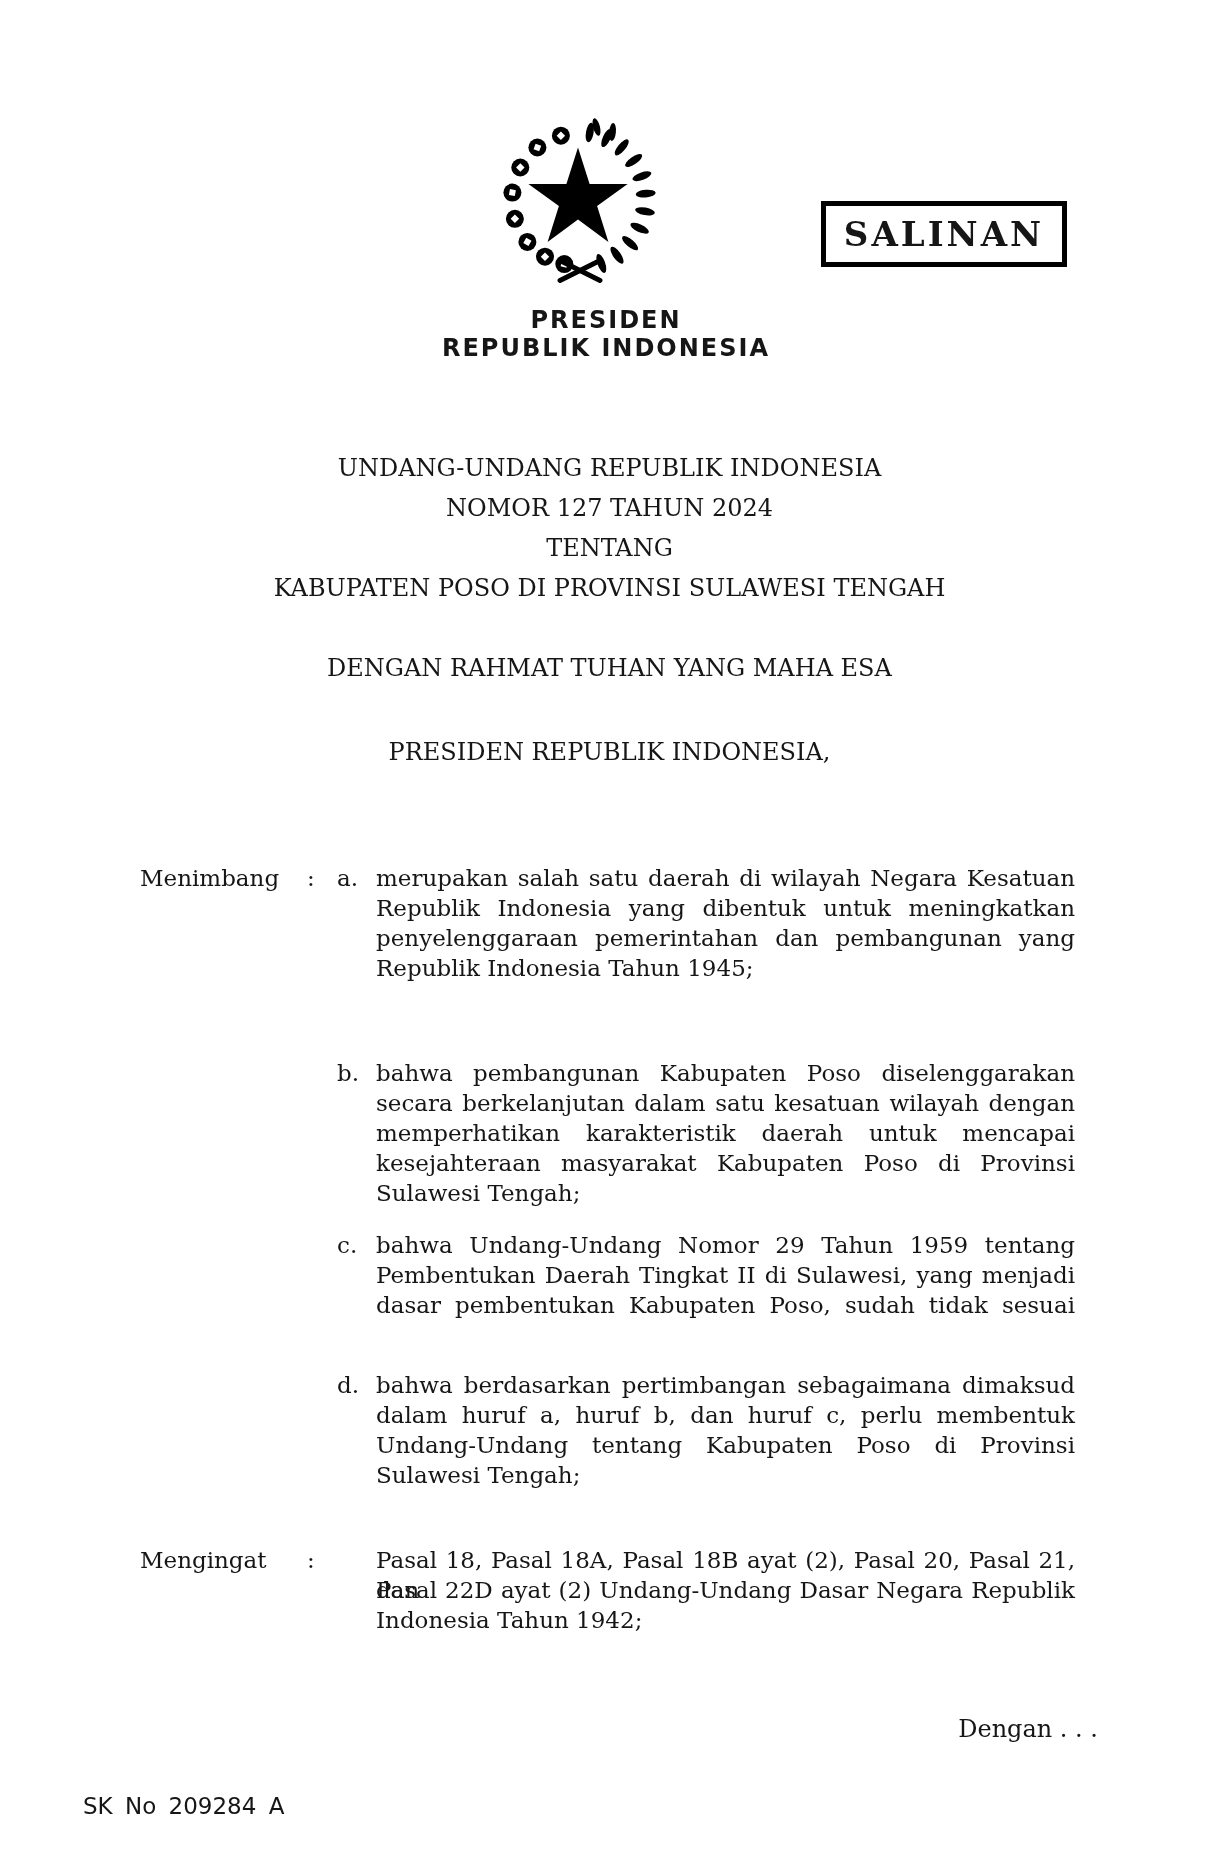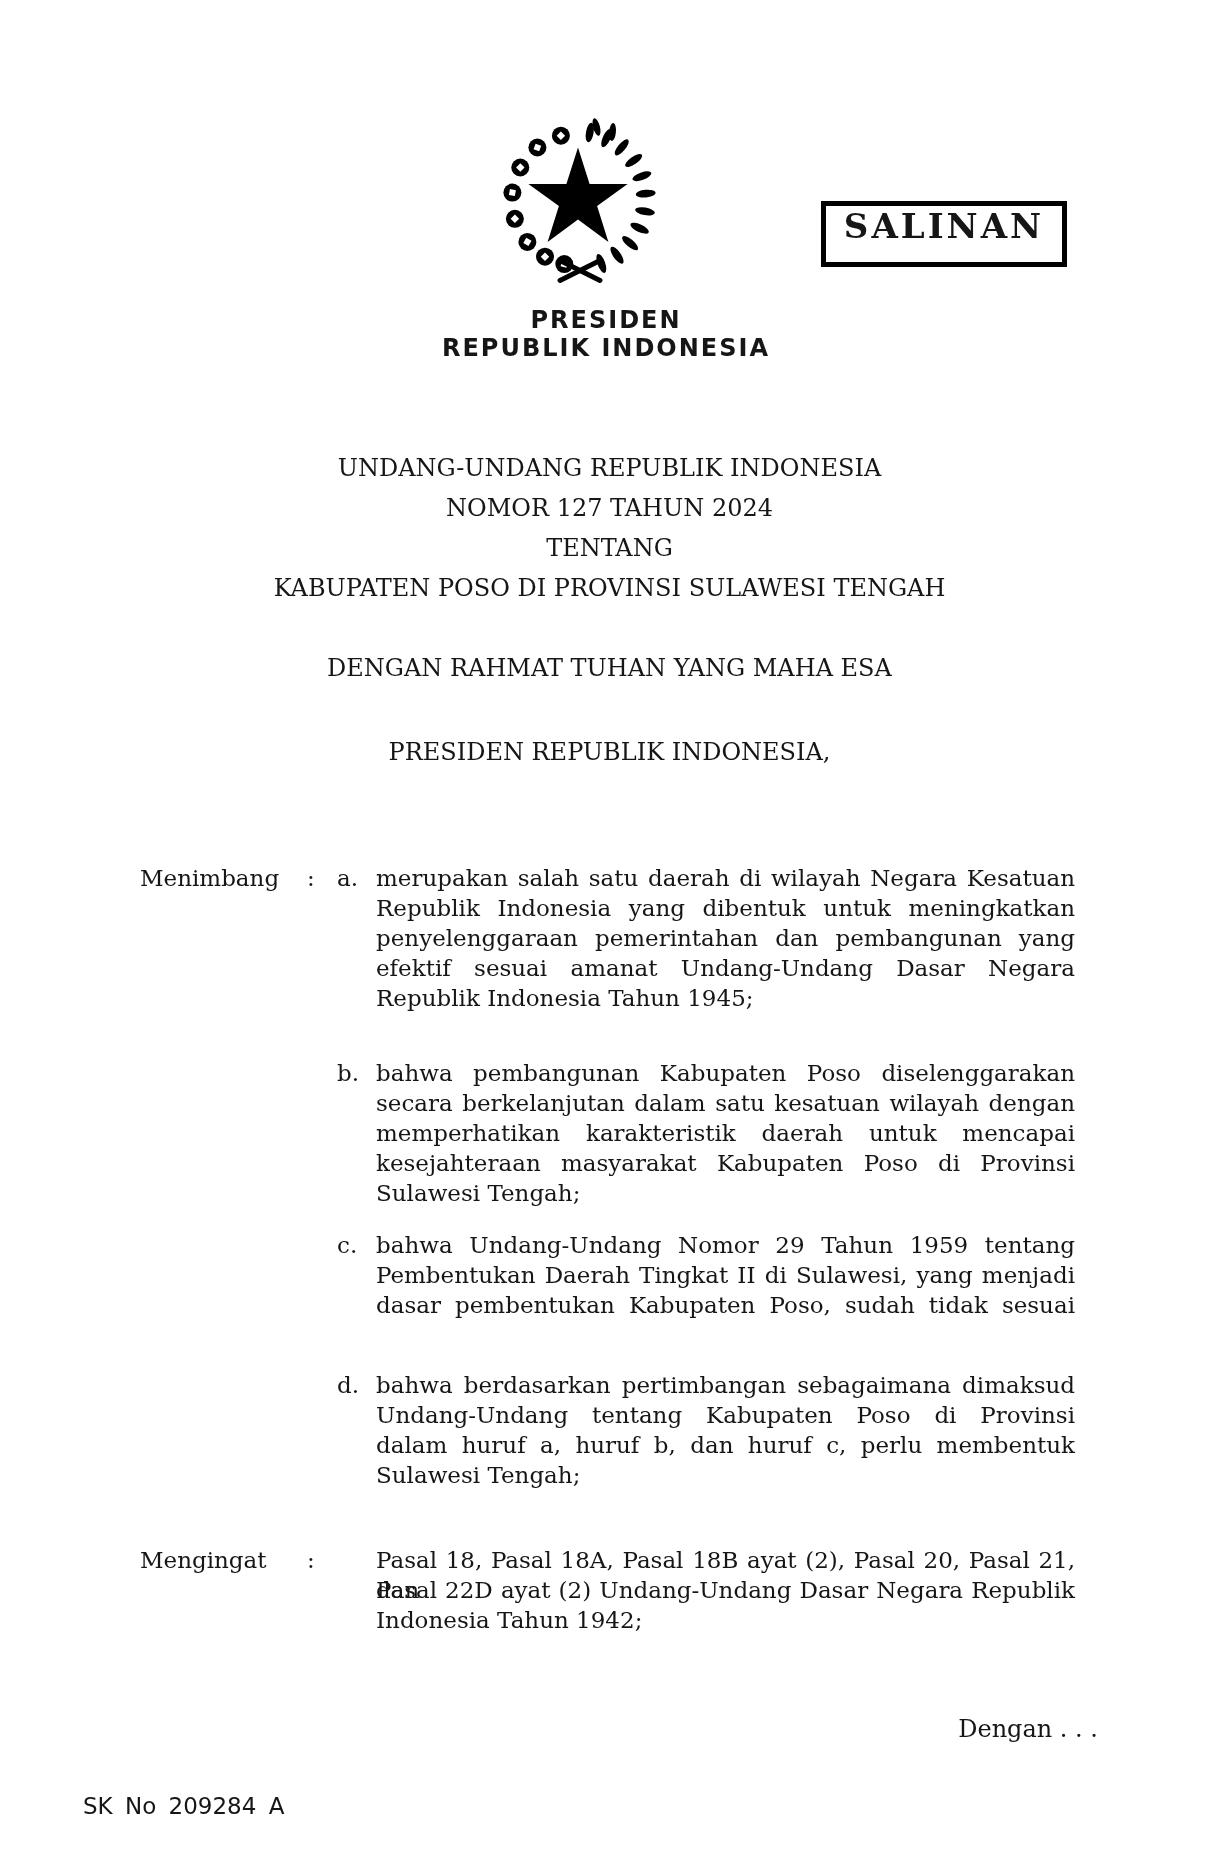--- a/index.html
+++ b/index.html
@@ -32,21 +32,21 @@
     letter-spacing: 2px;
   }
 
   .salinan-box {
     position: absolute;
     left: 821px; top: 201px;
     width: 246px; height: 66px;
     border: 5px solid #000;
     box-sizing: border-box;
     display: flex;
-    align-items: flex-start;
+    align-items: center;
     justify-content: center;
     font-weight: bold;
     font-size: 34px;
     letter-spacing: 3px;
     font-family: "DejaVu Serif", serif;
   }
 
   
   .doc-heading {
     position: absolute;
@@ -208,21 +208,20 @@
   <div class="authority">PRESIDEN REPUBLIK INDONESIA,</div>
 
   <div class="clause-label" style="top:863px">Menimbang</div>
   <div class="clause-colon" style="top:863px">:</div>
 
   <div class="item-marker" style="top:863px">a.</div>
   <div class="clause-text" style="top:863px">
       <div class="line">merupakan salah satu daerah di wilayah Negara Kesatuan</div>
       <div class="line">Republik Indonesia yang dibentuk untuk meningkatkan</div>
       <div class="line">penyelenggaraan pemerintahan dan pembangunan yang</div>
-      <div class="line">efektif sesuai amanat Undang-Undang Dasar Negara</div>
       <div class="line last">Republik Indonesia Tahun 1945;</div>
     </div>
 
   <div class="item-marker" style="top:1058px">b.</div>
   <div class="clause-text" style="top:1058px">
       <div class="line">bahwa pembangunan Kabupaten Poso diselenggarakan</div>
       <div class="line">secara berkelanjutan dalam satu kesatuan wilayah dengan</div>
       <div class="line">memperhatikan karakteristik daerah untuk mencapai</div>
       <div class="line">kesejahteraan masyarakat Kabupaten Poso di Provinsi</div>
       <div class="line last">Sulawesi Tengah;</div>
@@ -231,22 +230,22 @@
   <div class="item-marker" style="top:1230px">c.</div>
   <div class="clause-text" style="top:1230px">
       <div class="line">bahwa Undang-Undang Nomor 29 Tahun 1959 tentang</div>
       <div class="line">Pembentukan Daerah Tingkat II di Sulawesi, yang menjadi</div>
       <div class="line">dasar pembentukan Kabupaten Poso, sudah tidak sesuai</div>
     </div>
 
   <div class="item-marker" style="top:1370px">d.</div>
   <div class="clause-text" style="top:1370px">
       <div class="line">bahwa berdasarkan pertimbangan sebagaimana dimaksud</div>
+      <div class="line">dalam huruf a, huruf b, dan huruf c, perlu membentuk</div>
       <div class="line">Undang-Undang tentang Kabupaten Poso di Provinsi</div>
-      <div class="line">dalam huruf a, huruf b, dan huruf c, perlu membentuk</div>
       <div class="line last">Sulawesi Tengah;</div>
     </div>
 
   <div class="clause-label" style="top:1545px">Mengingat</div>
   <div class="clause-colon" style="top:1545px">:</div>
   <div class="clause-text" style="top:1545px">
       <div class="line">Pasal 18, Pasal 18A, Pasal 18B ayat (2), Pasal 20, Pasal 21, dan</div>
       <div class="line">Pasal 22D ayat (2) Undang-Undang Dasar Negara Republik</div>
       <div class="line last">Indonesia Tahun 1942;</div>
     </div>

